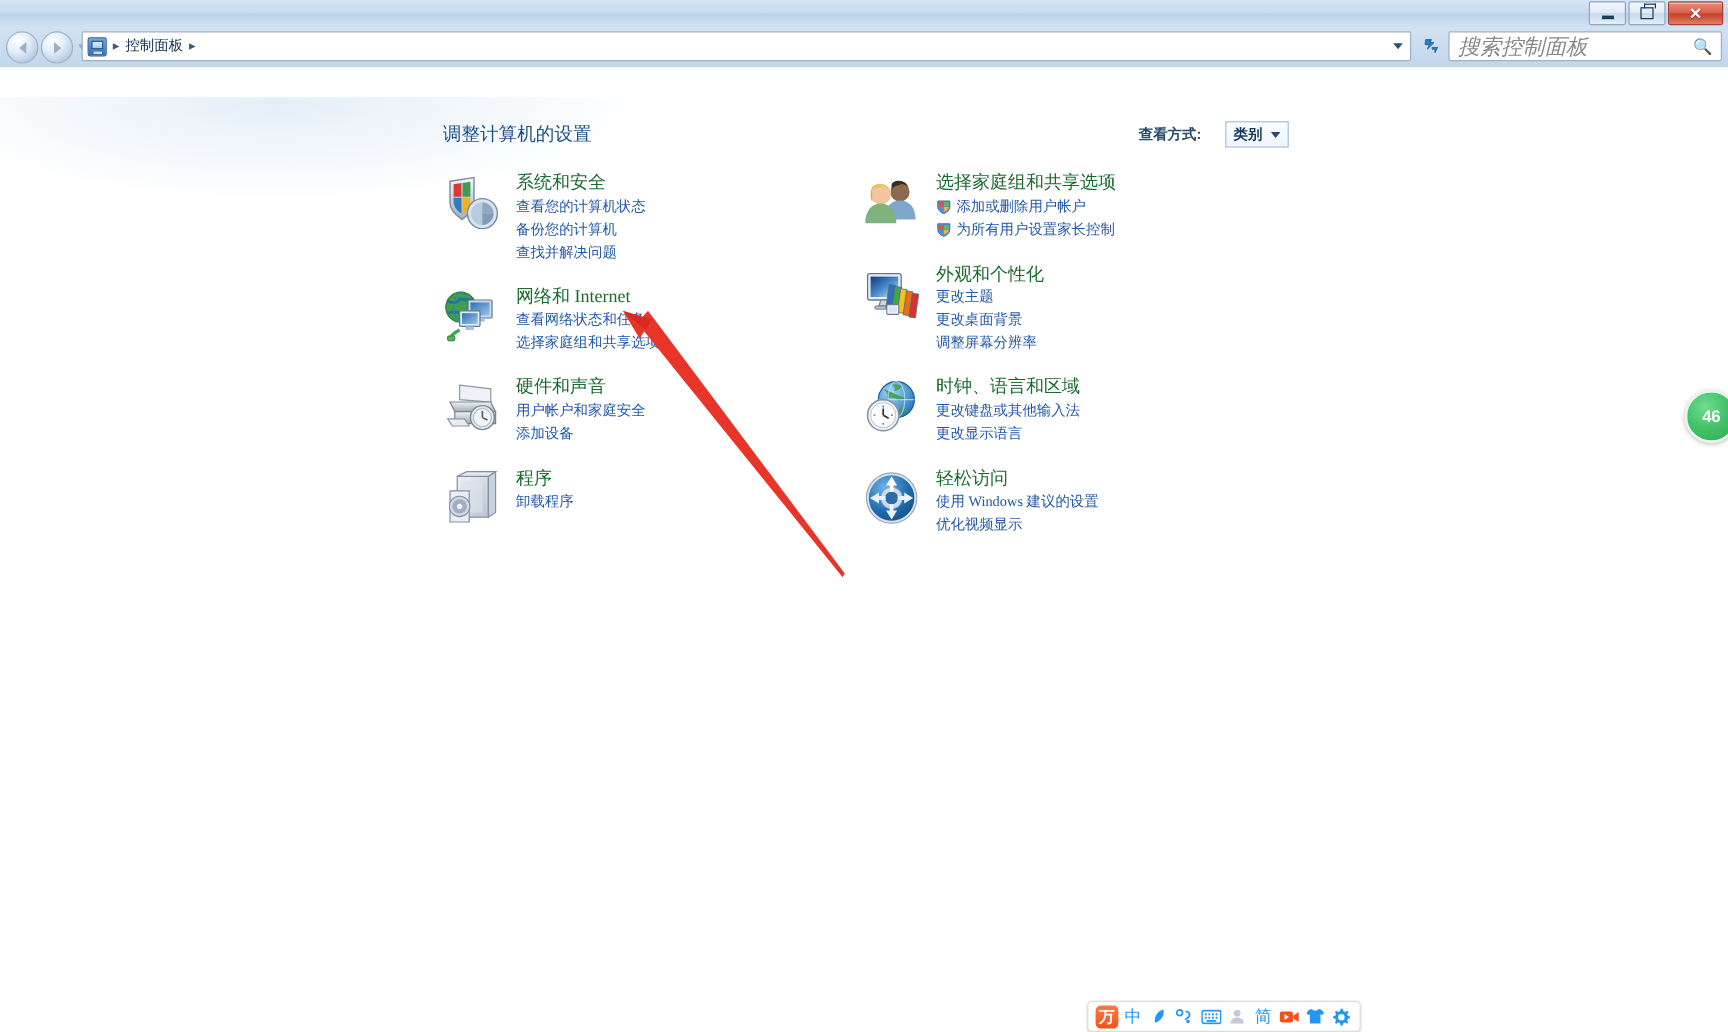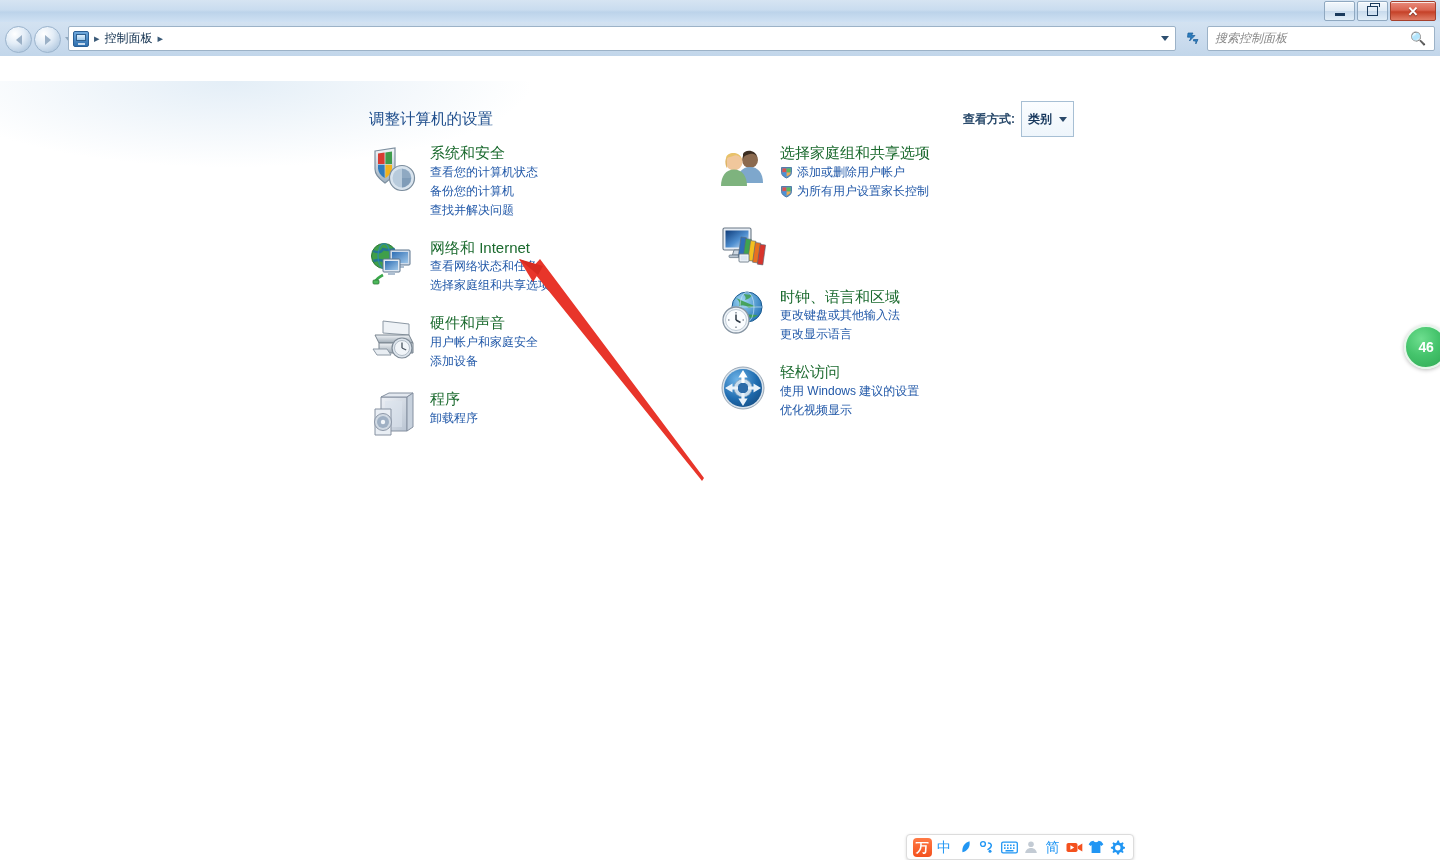--- a/index.html
+++ b/index.html
@@ -196,21 +196,21 @@
     height: 25px;
     background: #ffffff;
     border: 1px solid #9cb2c7;
     border-radius: 2px;
     display: flex;
     align-items: center;
     box-sizing: border-box;
   }
   .search-ph {
     margin-left: 7px;
-    font-size: 12px;
+    font-size: 18px;
     color: #888888;
     font-style: italic;
     flex: 1;
   }
   .search-icon {
     margin-right: 7px;
     color: #2a6099;
     font-size: 13px;
   }
 
@@ -262,23 +262,23 @@
   }
   .viewby {
     display: flex;
     align-items: center;
     font-size: 12px;
     color: #2a4a6b;
     font-weight: bold;
   }
   .viewby-label { cursor: default; }
   .viewby-select {
-    margin-left: 6px;
+    margin-left: 20px;
     min-width: 52px;
-    height: 36px;
+    height: 22px;
     border: 1px solid #a7bfd4;
     background: linear-gradient(to bottom, #fbfdff 0%, #eef5fb 100%);
     display: flex;
     align-items: center;
     justify-content: center;
     gap: 7px;
     padding: 0 6px;
     box-sizing: border-box;
     cursor: default;
   }
@@ -310,21 +310,21 @@
     margin-bottom: 18px;
   }
   .cat-icon {
     width: 48px;
     height: 48px;
     flex: 0 0 48px;
     position: relative;
     margin-right: 13px;
     margin-top: 2px;
   }
-  .cat-body { padding-top: 1px; }
+  .cat-body { padding-top: 1px; font-family: Liberation Serif, serif; }
   .cat-title {
     font-size: 15px;
     color: #1b6a2e;
     line-height: 1.25;
     cursor: pointer;
     display: inline-block;
   }
   .cat-link {
     font-size: 12px;
     color: #2158a8;
@@ -679,20 +679,32 @@
               <g transform="translate(22,16) rotate(8)">
                 <rect x="0" y="0" width="5.5" height="20" fill="#2f6fb8" stroke="#5a6876" stroke-width="0.6"></rect>
                 <rect x="5" y="1" width="5.5" height="20" fill="#3fa44e" stroke="#5a6876" stroke-width="0.6"></rect>
                 <rect x="10" y="2.2" width="5.5" height="20" fill="#f3c01f" stroke="#5a6876" stroke-width="0.6"></rect>
                 <rect x="15" y="3.4" width="5.5" height="20" fill="#e8701f" stroke="#5a6876" stroke-width="0.6"></rect>
                 <rect x="20" y="4.6" width="5.5" height="20" fill="#d8342c" stroke="#5a6876" stroke-width="0.6"></rect>
               </g>
               <rect x="20" y="33" width="10" height="8" rx="1" fill="#f3f6fa" stroke="#6a7886" stroke-width="0.9"></rect>
               <rect x="21.5" y="34.5" width="7" height="5" fill="#dbe5ef"></rect>
             </svg>
+          </div>
+          <div class="cat-body">
+            <div class="cat-title">外观和个性化</div>
+            <div class="cat-link">
+              <span>更改主题</span>
+            </div>
+            <div class="cat-link">
+              <span>更改桌面背景</span>
+            </div>
+            <div class="cat-link">
+              <span>调整屏幕分辨率</span>
+            </div>
           </div>
         </div>
 
         <div class="category">
           <div class="cat-icon">
             <svg width="48" height="48" viewBox="0 0 48 48">
               <defs>
                 <radialGradient id="glb" cx="0.35" cy="0.3" r="0.8">
                   <stop offset="0" stop-color="#9fd8f5"></stop>
                     <stop offset="1" stop-color="#1f6fb5"></stop>

